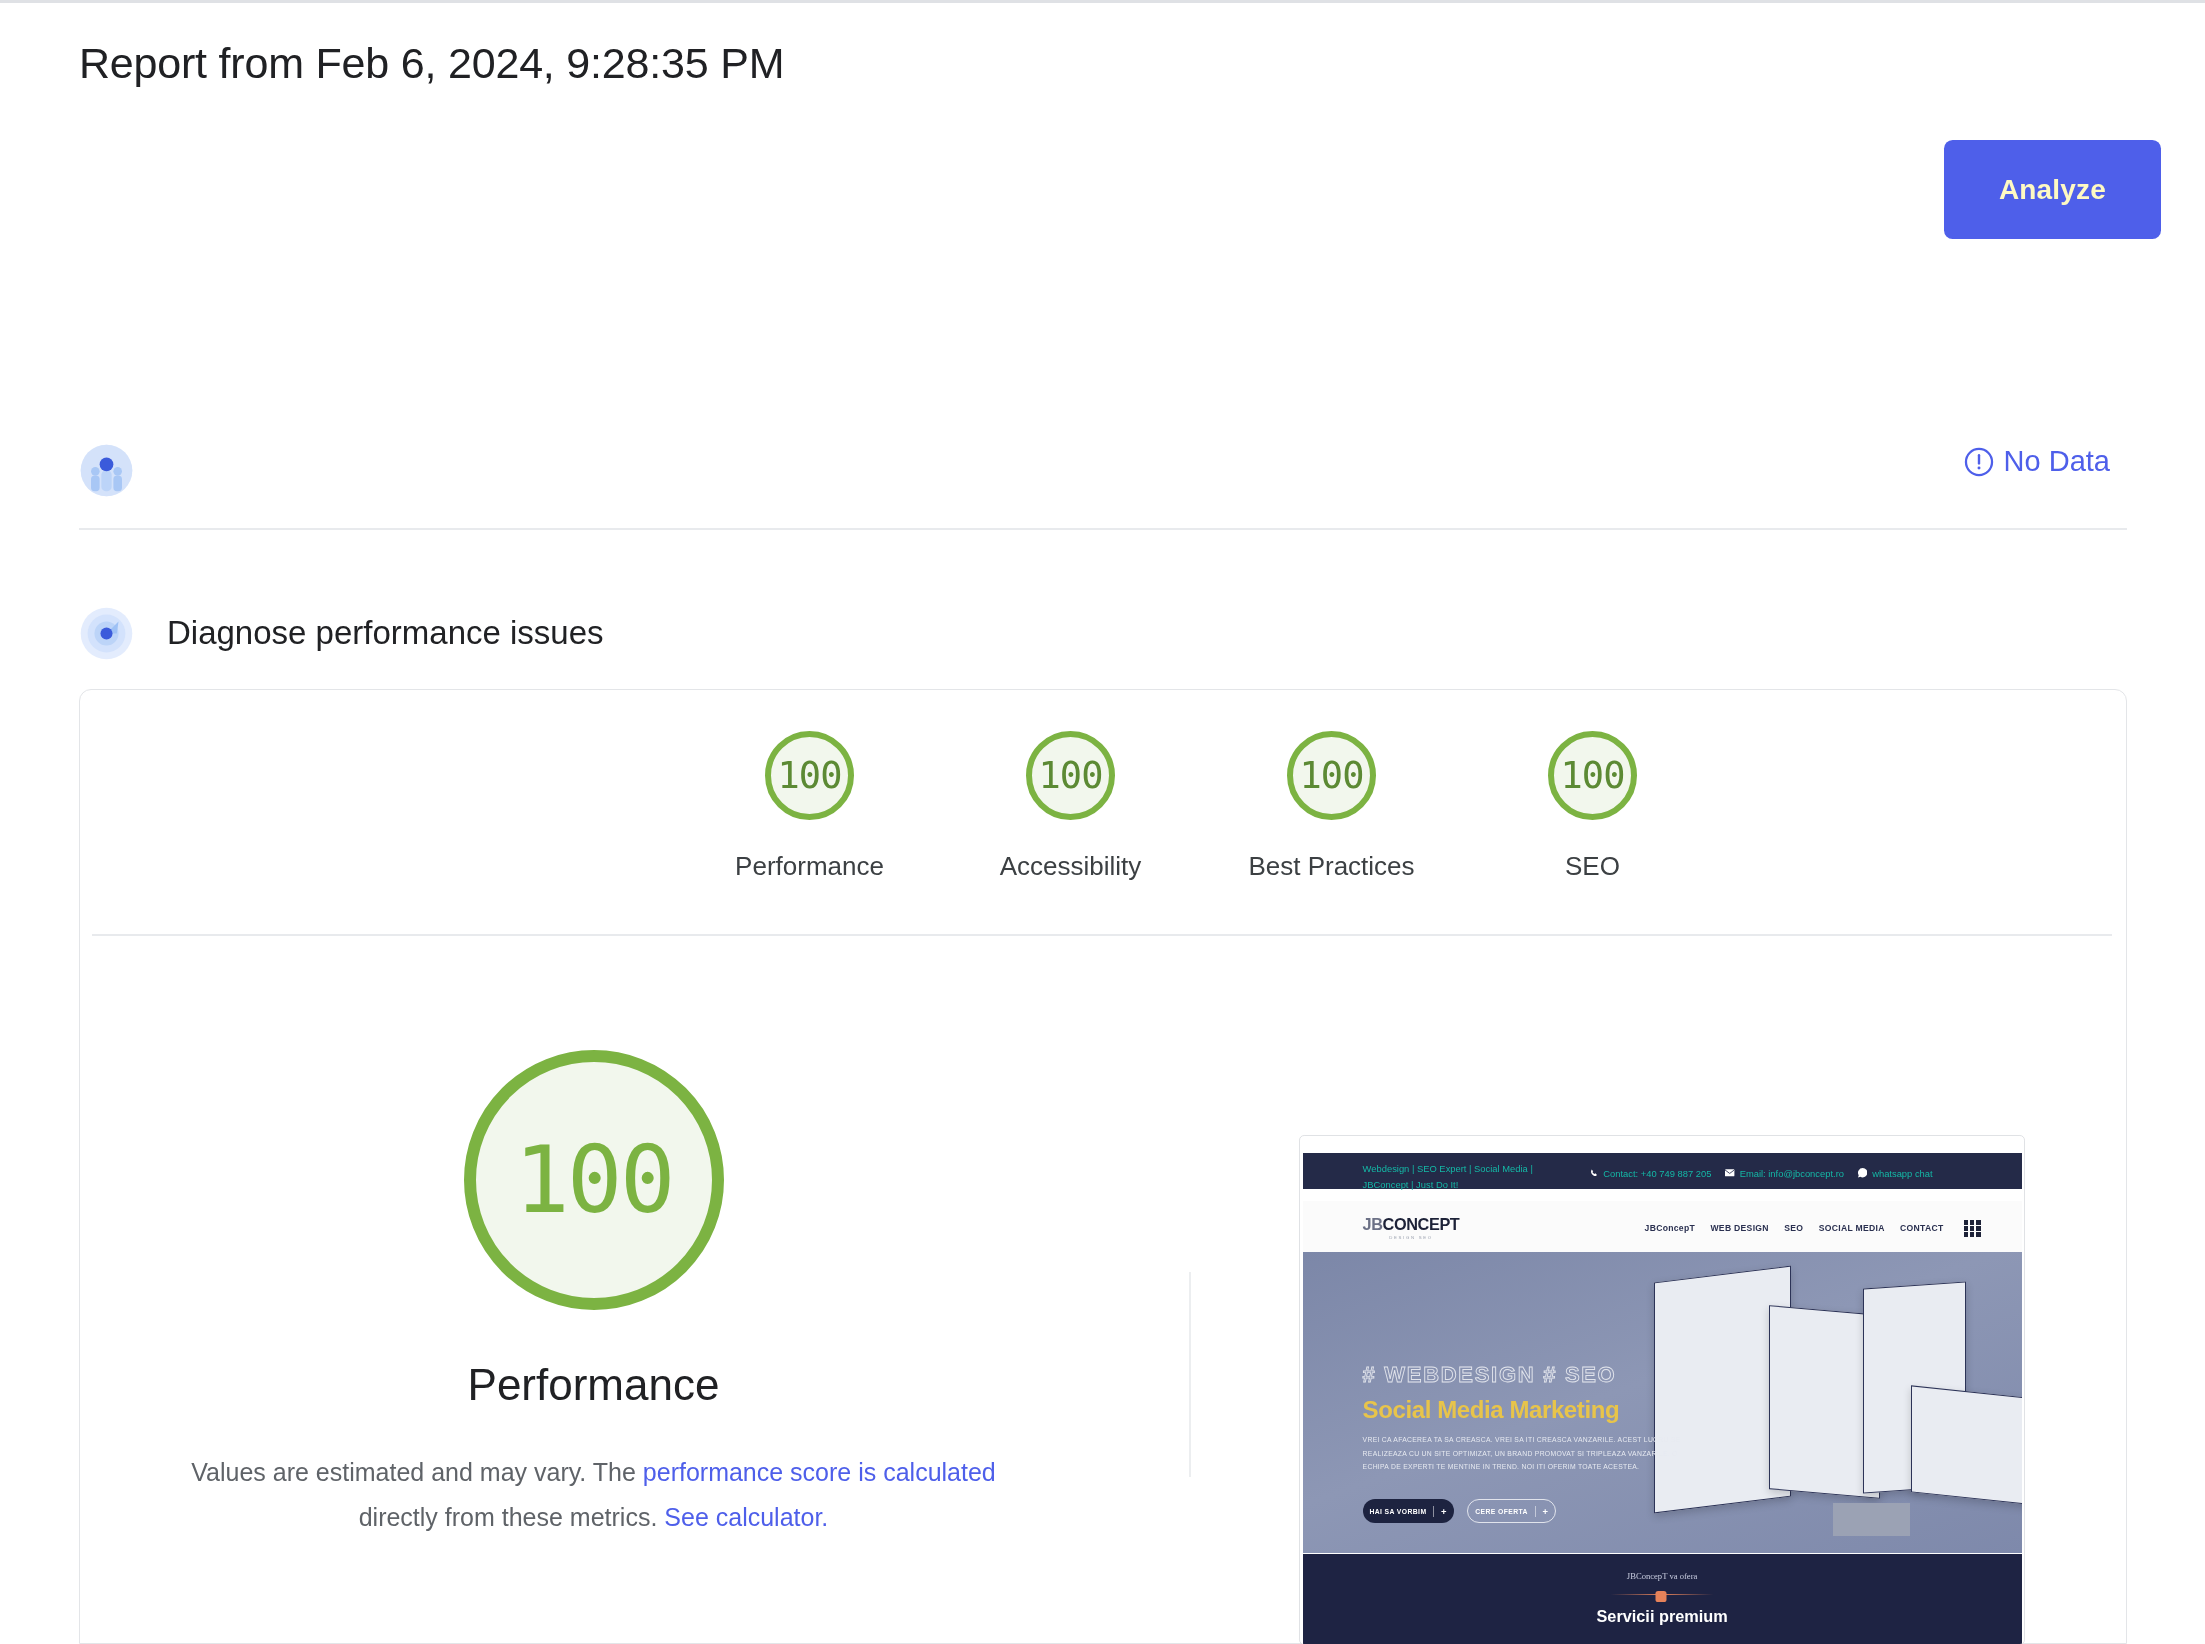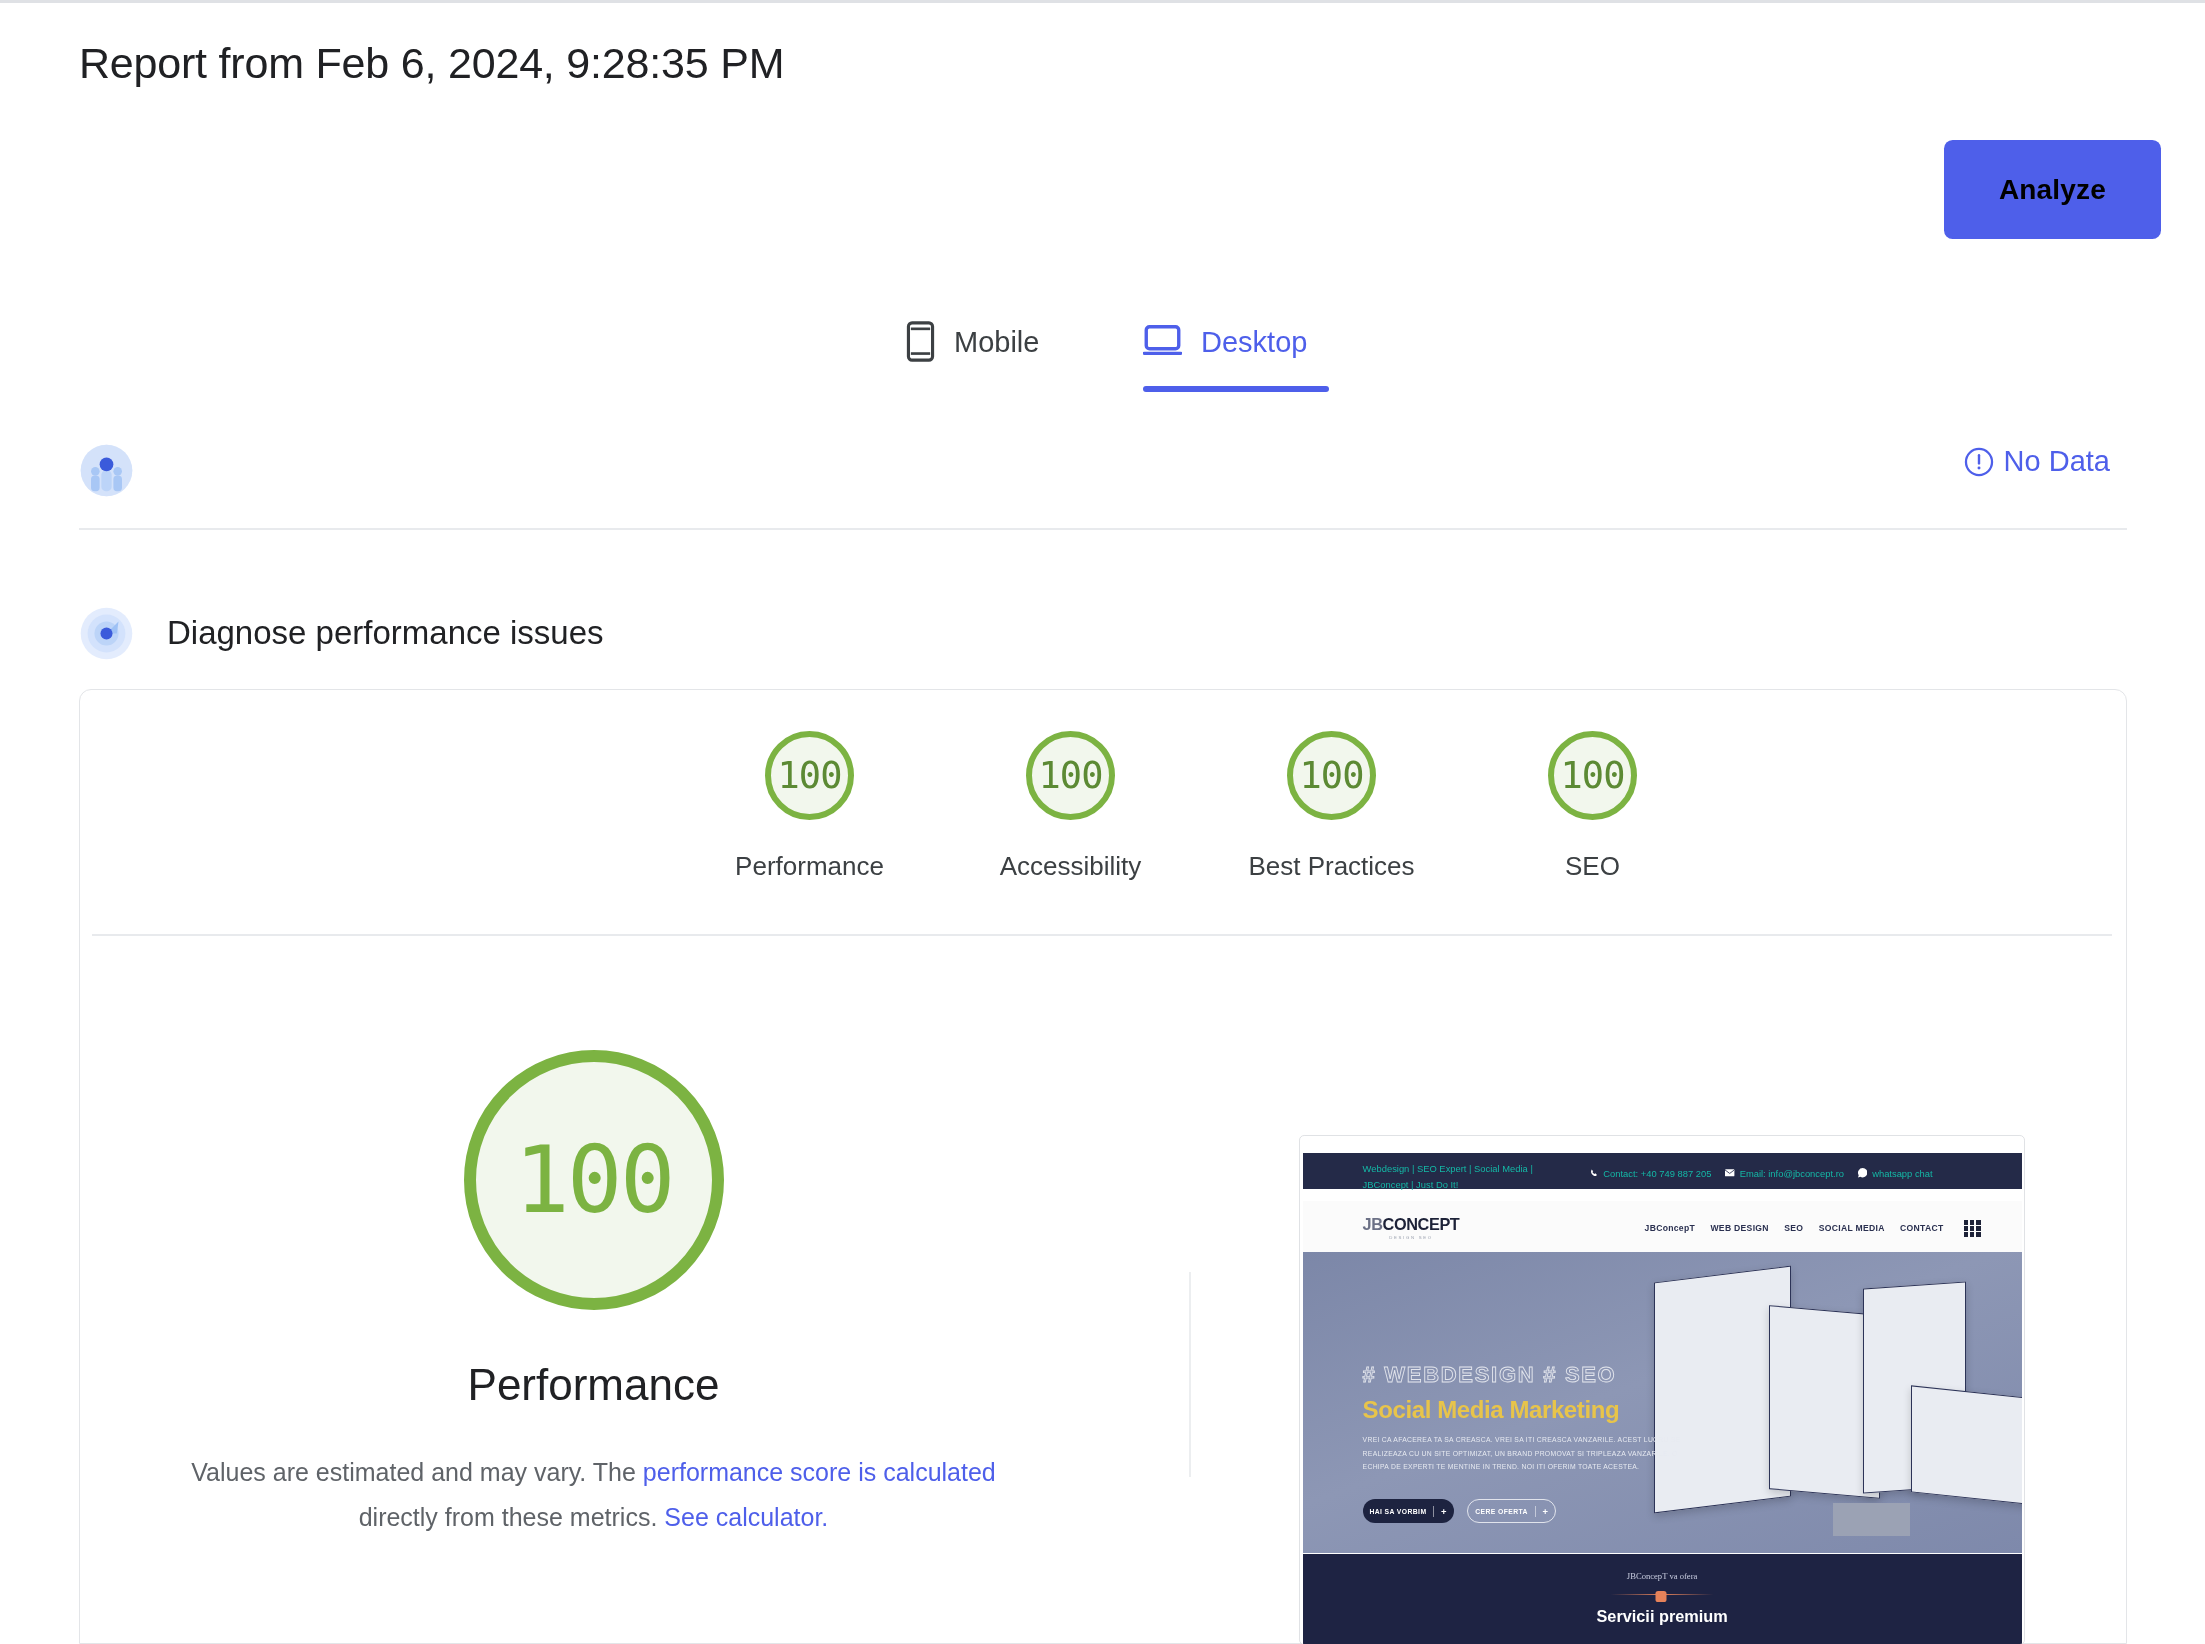--- a/index.html
+++ b/index.html
@@ -29,21 +29,21 @@
   .url-input {
     position:absolute; left:31px; top:0; width:1781px; height:97px;
     border:none; outline:none; background:transparent;
     font-family:"Liberation Sans", sans-serif;
     font-size:28px; color:#202124;
   }
   .analyze-btn {
     position:absolute; left:1944px; top:140px;
     width:217px; height:99px;
     background:#4e5fea; border:none; border-radius:8.6px;
-    color:#000000; font-size:28px; font-weight:bold;
+    color:#fef9c3; font-size:28px; font-weight:bold;
     font-family:"Liberation Sans", sans-serif;
     cursor:pointer; letter-spacing:0.2px;
   }
 
   
   .tabs { position:absolute; left:0; top:300px; width:2205px; height:94px; }
   .tab {
     position:absolute; display:flex; align-items:center; gap:19px;
     height:72px; cursor:pointer;
   }
@@ -215,42 +215,20 @@
 <body>
 
 <div id="page">
 
   <div class="topline"></div>
 
   <div class="report-title">Report from Feb 6, 2024, 9:28:35 PM</div>
 
   <button class="analyze-btn">Analyze</button>
 
-  <div class="tabs">
-    <div class="tab tab-mobile">
-      <span>
-        <svg width="29" height="41" viewBox="0 0 24 34" fill="none">
-          <rect x="2" y="1.5" width="20" height="31" rx="3" stroke="#3c4043" stroke-width="2.6"></rect>
-          <line x1="4" y1="6.5" x2="20" y2="6.5" stroke="#3c4043" stroke-width="2.2"></line>
-          <line x1="4" y1="27" x2="20" y2="27" stroke="#3c4043" stroke-width="2.2"></line>
-        </svg>
-      </span>
-      <span class="tab-label">Mobile</span>
-    </div>
-    <div class="tab tab-desktop">
-      <span>
-        <svg width="39" height="34" viewBox="0 0 30 26" fill="none">
-          <rect x="2.5" y="2" width="25" height="17" rx="2.5" stroke="#4e5fea" stroke-width="2.6"></rect>
-          <line x1="1" y1="22.5" x2="29" y2="22.5" stroke="#4e5fea" stroke-width="2.6" stroke-linecap="round"></line>
-        </svg>
-      </span>
-      <span class="tab-label">Desktop</span>
-    </div>
-    <div class="tab-underline"></div>
-  </div>
 
   <div class="section-row sec-discover">
     <span class="sec-icon">
       <svg width="55" height="55" viewBox="0 0 64 64">
         <circle cx="32" cy="32" r="30" fill="#dbe6fb"></circle>
         <circle cx="32" cy="32" r="30" fill="#cfe0fa" opacity=".6"></circle>
         <rect x="14" y="38" width="10" height="18" rx="4" fill="#a8c7f5"></rect>
         <circle cx="19" cy="33" r="5" fill="#a8c7f5"></circle>
         <rect x="40" y="38" width="10" height="18" rx="4" fill="#a8c7f5"></rect>
         <circle cx="45" cy="33" r="5" fill="#a8c7f5"></circle>

